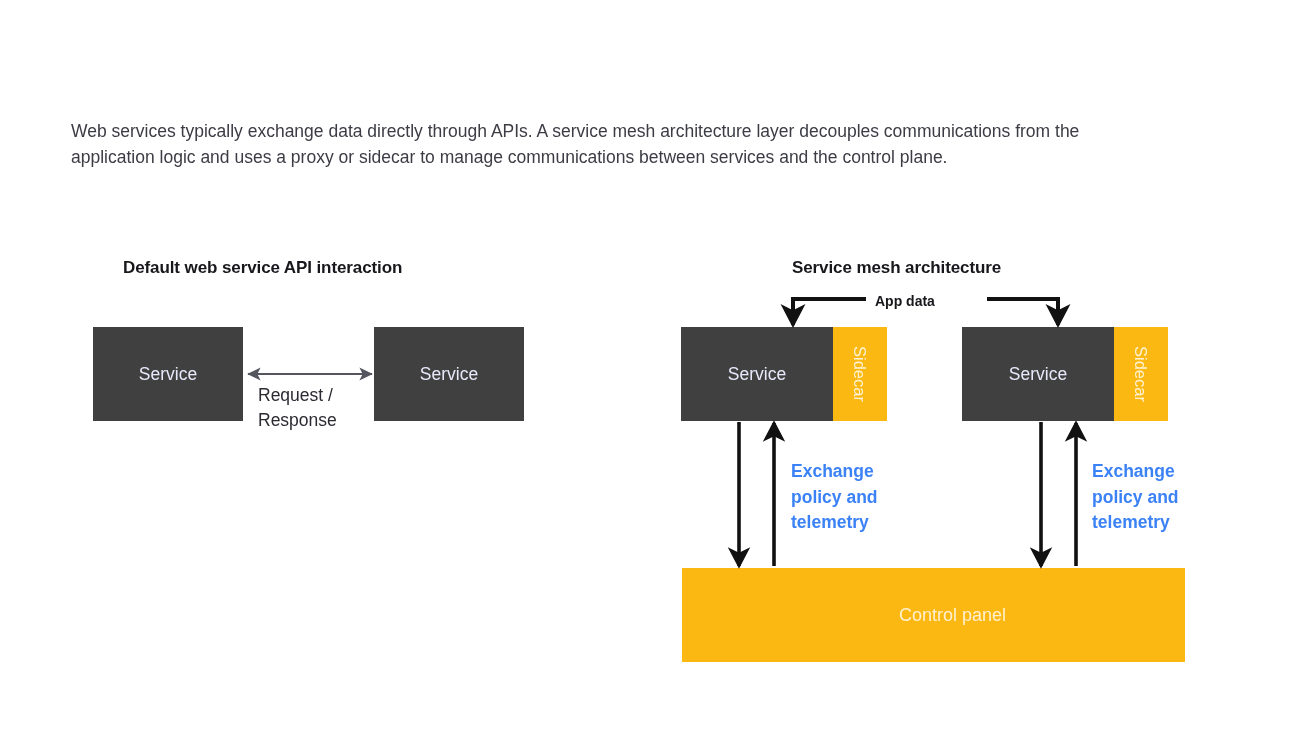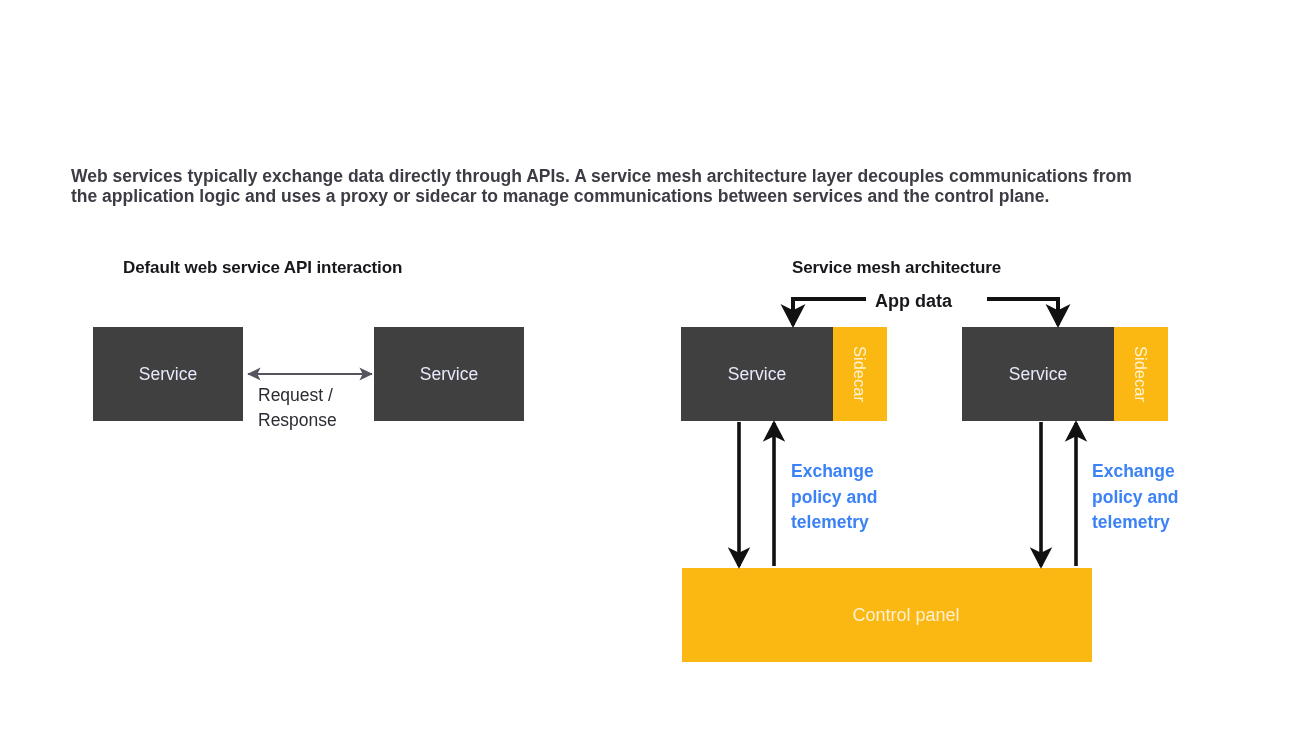--- a/index.html
+++ b/index.html
@@ -31,24 +31,23 @@
     font-weight: 700;
     letter-spacing: -0.2px;
     color: #3f46e0;
   }
   .intro {
     position: absolute;
     left: 71px;
     top: 118px;
     width: 1075px;
     font-size: 17.5px;
-    line-height: 20px;
+    line-height: 26px;
     color: #3c3c45;
-    font-weight: 700;
-    margin-top: 48px;
+    font-weight: 400;
   }
 
   
   .section-heading {
     position: absolute;
     font-size: 17px;
     font-weight: 700;
     color: #17171c;
     white-space: nowrap;
     letter-spacing: -0.1px;
@@ -94,40 +93,40 @@
   #svc-l2 { left: 374px; top: 327px; width: 150px; height: 94px; }
 
   
   #svc-r1 { left: 681px; top: 327px; width: 152px; height: 94px; }
   #sid-r1 { left: 833px; top: 327px; width: 54px;  height: 94px; }
   
   #svc-r2 { left: 962px;  top: 327px; width: 152px; height: 94px; }
   #sid-r2 { left: 1114px; top: 327px; width: 54px;  height: 94px; }
 
   
-  #control-panel { left: 682px; top: 568px; width: 410px; height: 94px; padding-left: 38px; }
+  #control-panel { left: 682px; top: 568px; width: 503px; height: 94px; padding-left: 38px; }
 
   
   .conn-label {
     position: absolute;
     font-size: 17.5px;
     line-height: 25px;
     color: #2b2b33;
     font-weight: 400;
   }
   #label-reqres {
     left: 258px;
     top: 383px;
     width: 115px;
     text-align: left;
   }
   #label-appdata {
     left: 875px;
     top: 289px;
-    font-size: 18px;
+    font-size: 14px;
     font-weight: 700;
     color: #17171c;
     white-space: nowrap;
   }
   .label-exchange {
     position: absolute;
     font-size: 17.5px;
     line-height: 25.5px;
     font-weight: 700;
     color: #3b82f6;

